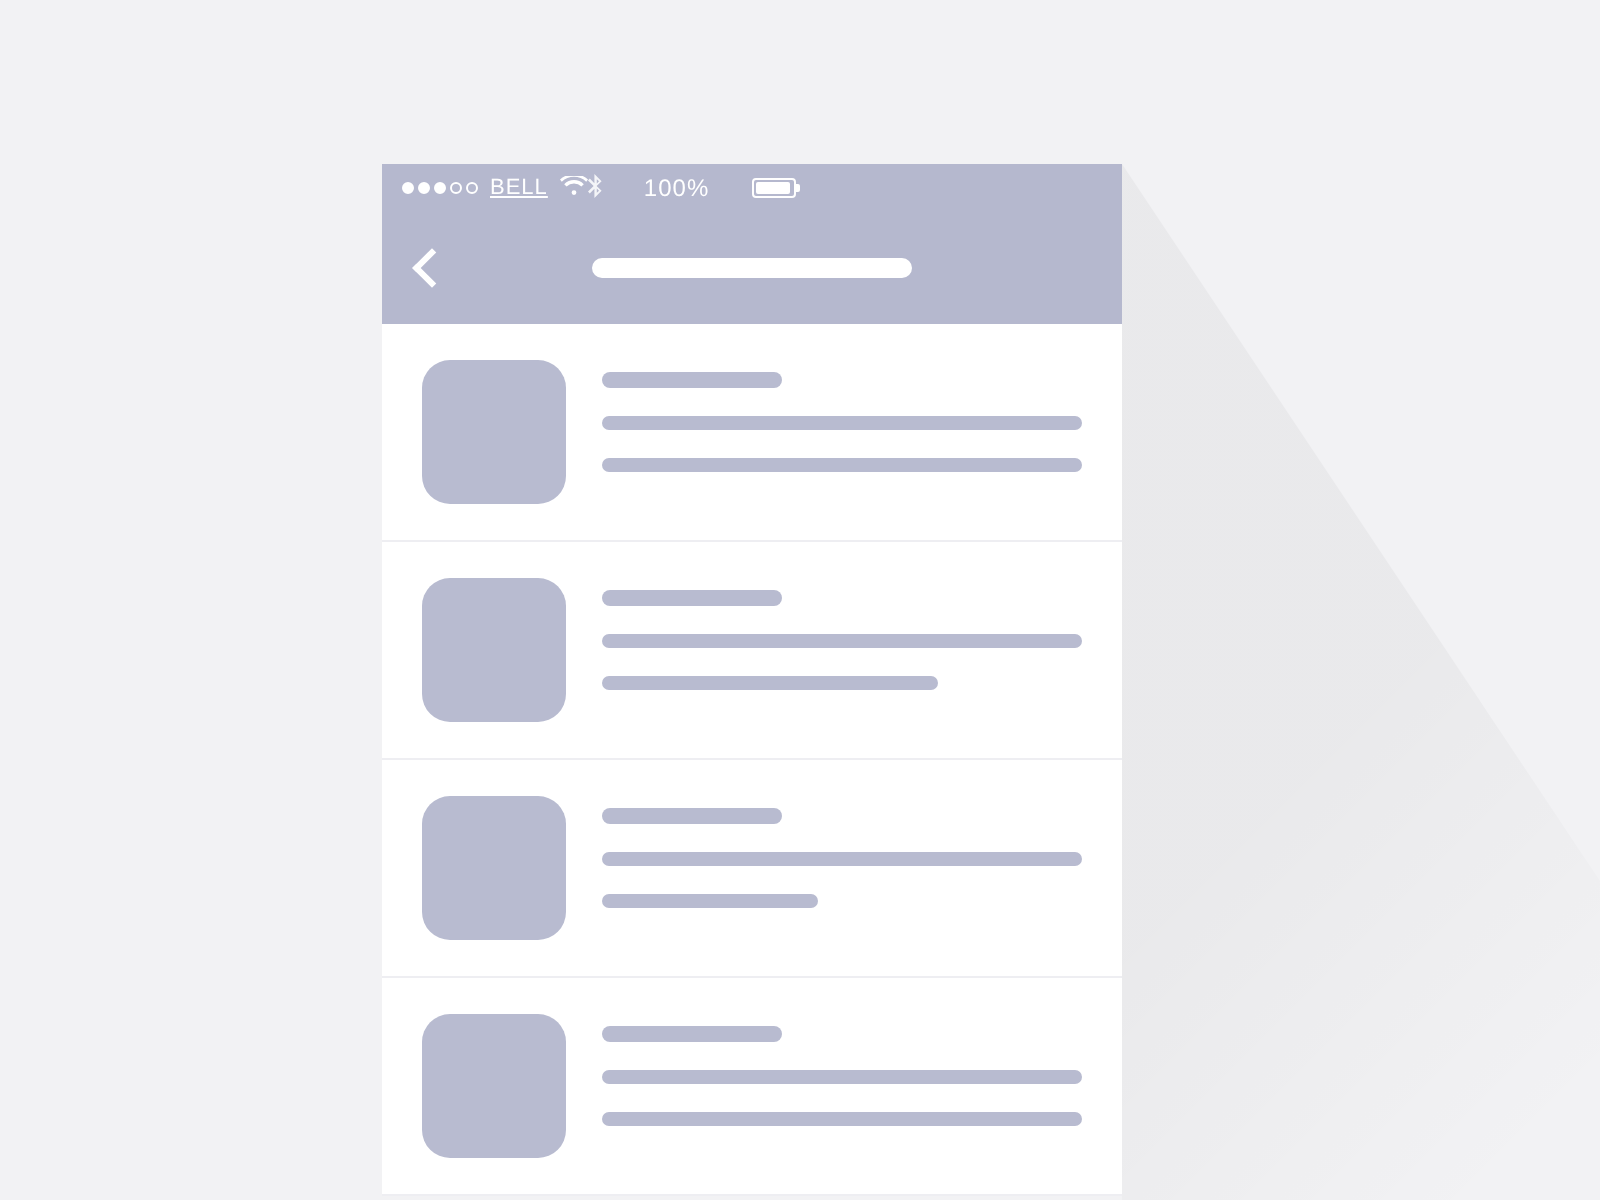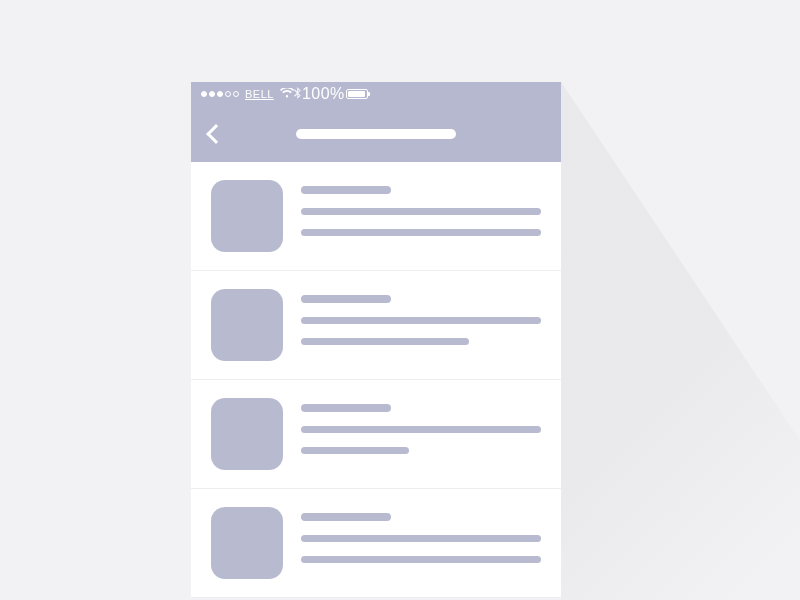--- a/index.html
+++ b/index.html
@@ -40,21 +40,21 @@
     padding: 0 10px;
     letter-spacing: 0.5px;
   }
   .sb-left { display: flex; align-items: center; gap: 6px; text-decoration: underline; }
   .dots { display: flex; gap: 2px; }
   .dot { width: 6px; height: 6px; border-radius: 50%; border: 1px solid #fff; }
   .dot.fill { background: #fff; }
   .carrier { font-weight: 500; font-size: 11px; }
   .wifi { display: inline-block; }
   .sb-center { flex: 1; text-align: center; font-weight: 500; font-size: 13px; }
-  .sb-right { display: flex; align-items: center; gap: 1px; font-size: 16px; }
+  .sb-right { display: flex; align-items: center; gap: 21px; font-size: 12px; }
   .battery {
     width: 22px; height: 10px; border: 1px solid #fff; border-radius: 2px; position: relative;
   }
   .battery::after {
     content: ""; position: absolute; right: -3px; top: 2px; width: 2px; height: 4px; background: #fff; border-radius: 0 1px 1px 0;
   }
   .battery .fill { position: absolute; left: 1px; top: 1px; bottom: 1px; width: 17px; background: #fff; border-radius: 1px; }
 
   .nav-bar {
     height: 56px;

